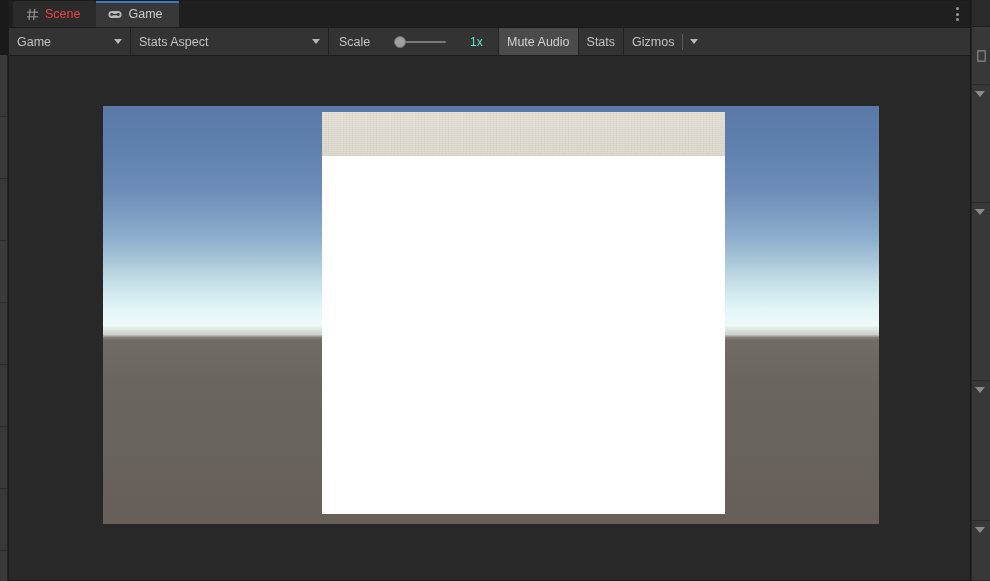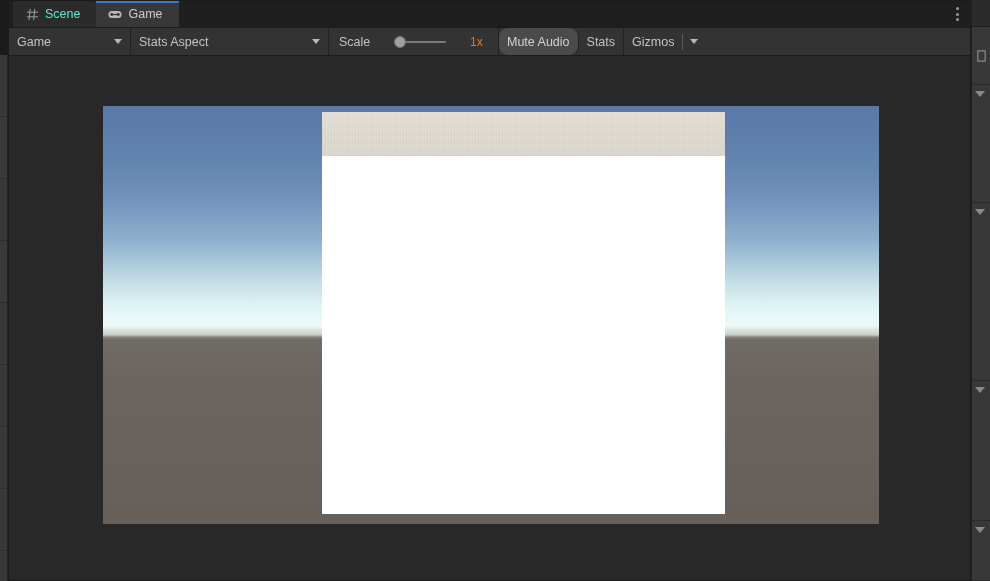--- a/index.html
+++ b/index.html
@@ -74,21 +74,21 @@
     gap: 6px;
     padding: 0 16px 0 12px;
     font-size: 12.5px;
     color: #b4b4b4;
     border-radius: 3px 3px 0 0;
     cursor: default;
     user-select: none;
   }
   .tab.inactive {
     background: #2b2b2b;
-    color: #5eead4;
+    color: #ef4444;
   }
   .tab.active {
     background: #383838;
     color: #cdcdcd;
   }
   .tab.active::before {
     content: "";
     position: absolute;
     left: 0; right: 0; top: 0;
     height: 2px;
@@ -141,21 +141,20 @@
     border-right: 1px solid #222222;
     box-sizing: border-box;
     cursor: default;
     user-select: none;
     white-space: nowrap;
     background: #333333;
   }
   .tb-item.pressed {
     background: #4b4b4b;
     color: #d2d2d2;
-    border-radius: 9px;
   }
   .tb-dropdown {
     justify-content: space-between;
     gap: 10px;
   }
   .tb-dropdown .label { flex: 1; }
 
   .caret {
     width: 0; height: 0;
     border-left: 4.5px solid transparent;
@@ -192,21 +191,21 @@
     left: 0;
     width: 12px;
     height: 12px;
     border-radius: 50%;
     background: #a0a0a0;
     border: 1px solid #6e6e6e;
     box-sizing: border-box;
   }
   .scale-value {
     font-size: 12px;
-    color: #f97316;
+    color: #5eead4;
     min-width: 18px;
   }
 
   .tb-gizmos {
     display: flex;
     align-items: center;
     padding: 0;
     border-right: none;
   }
   .tb-gizmos .lbl {

